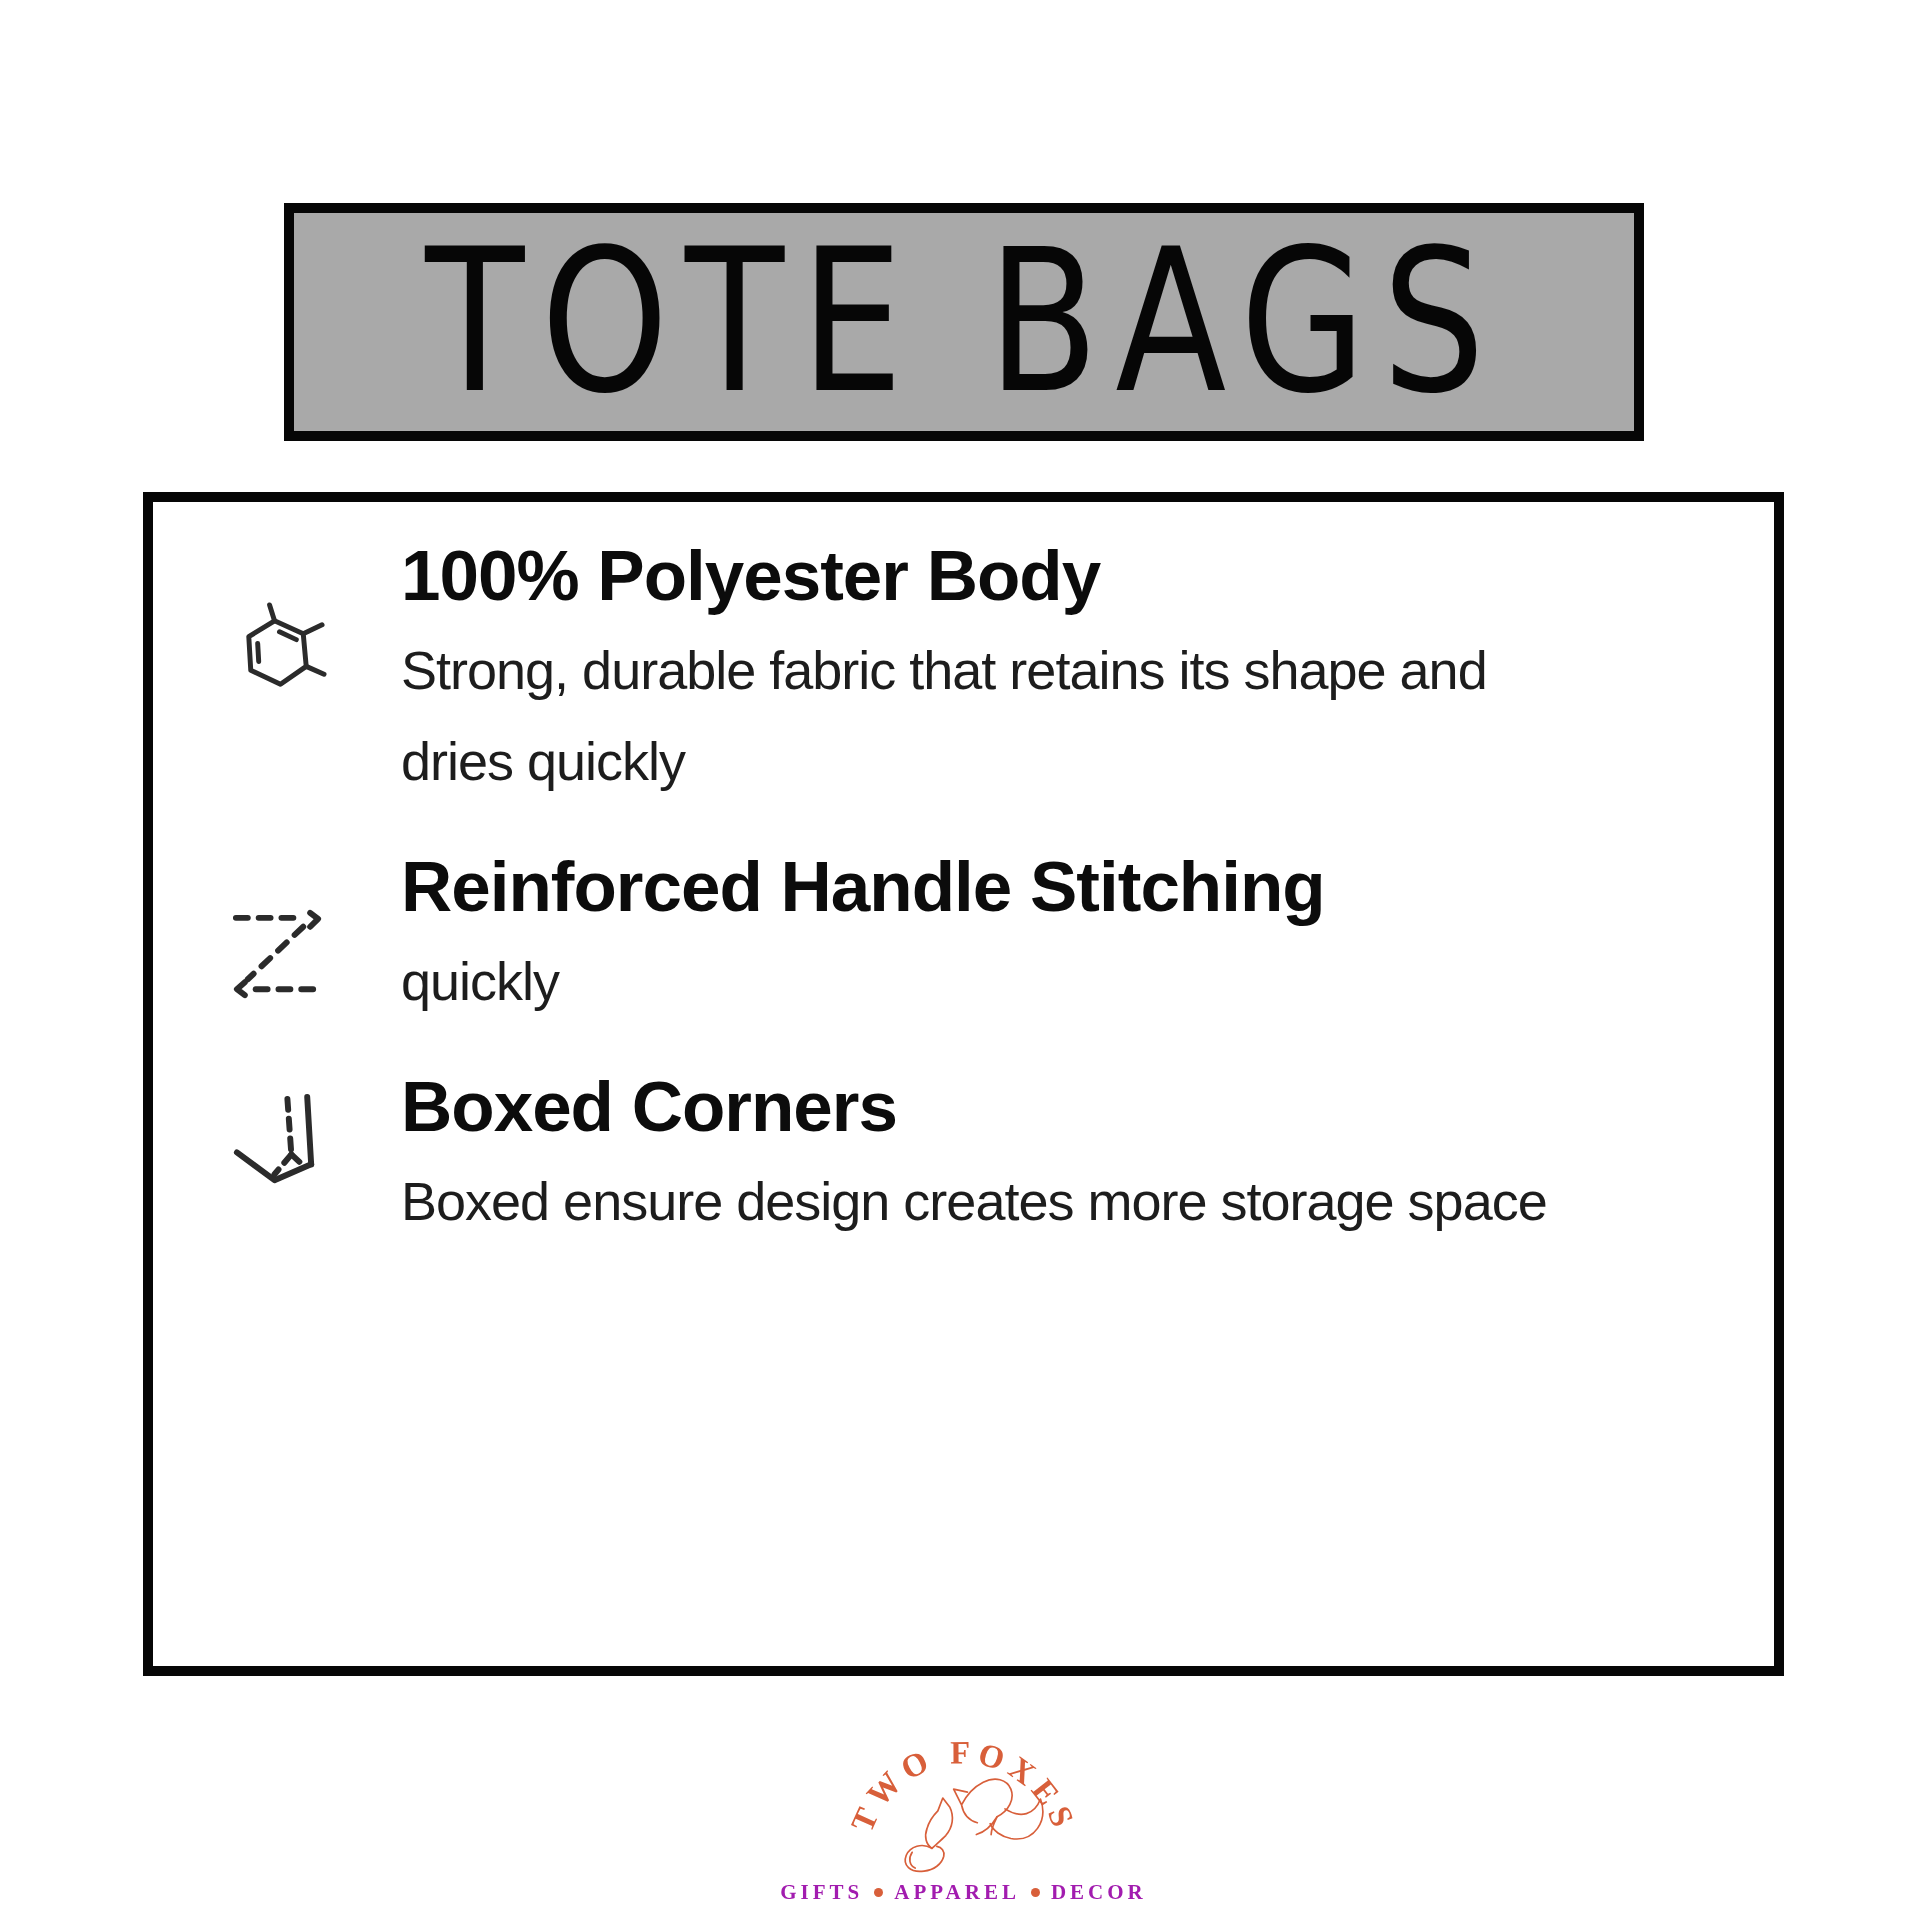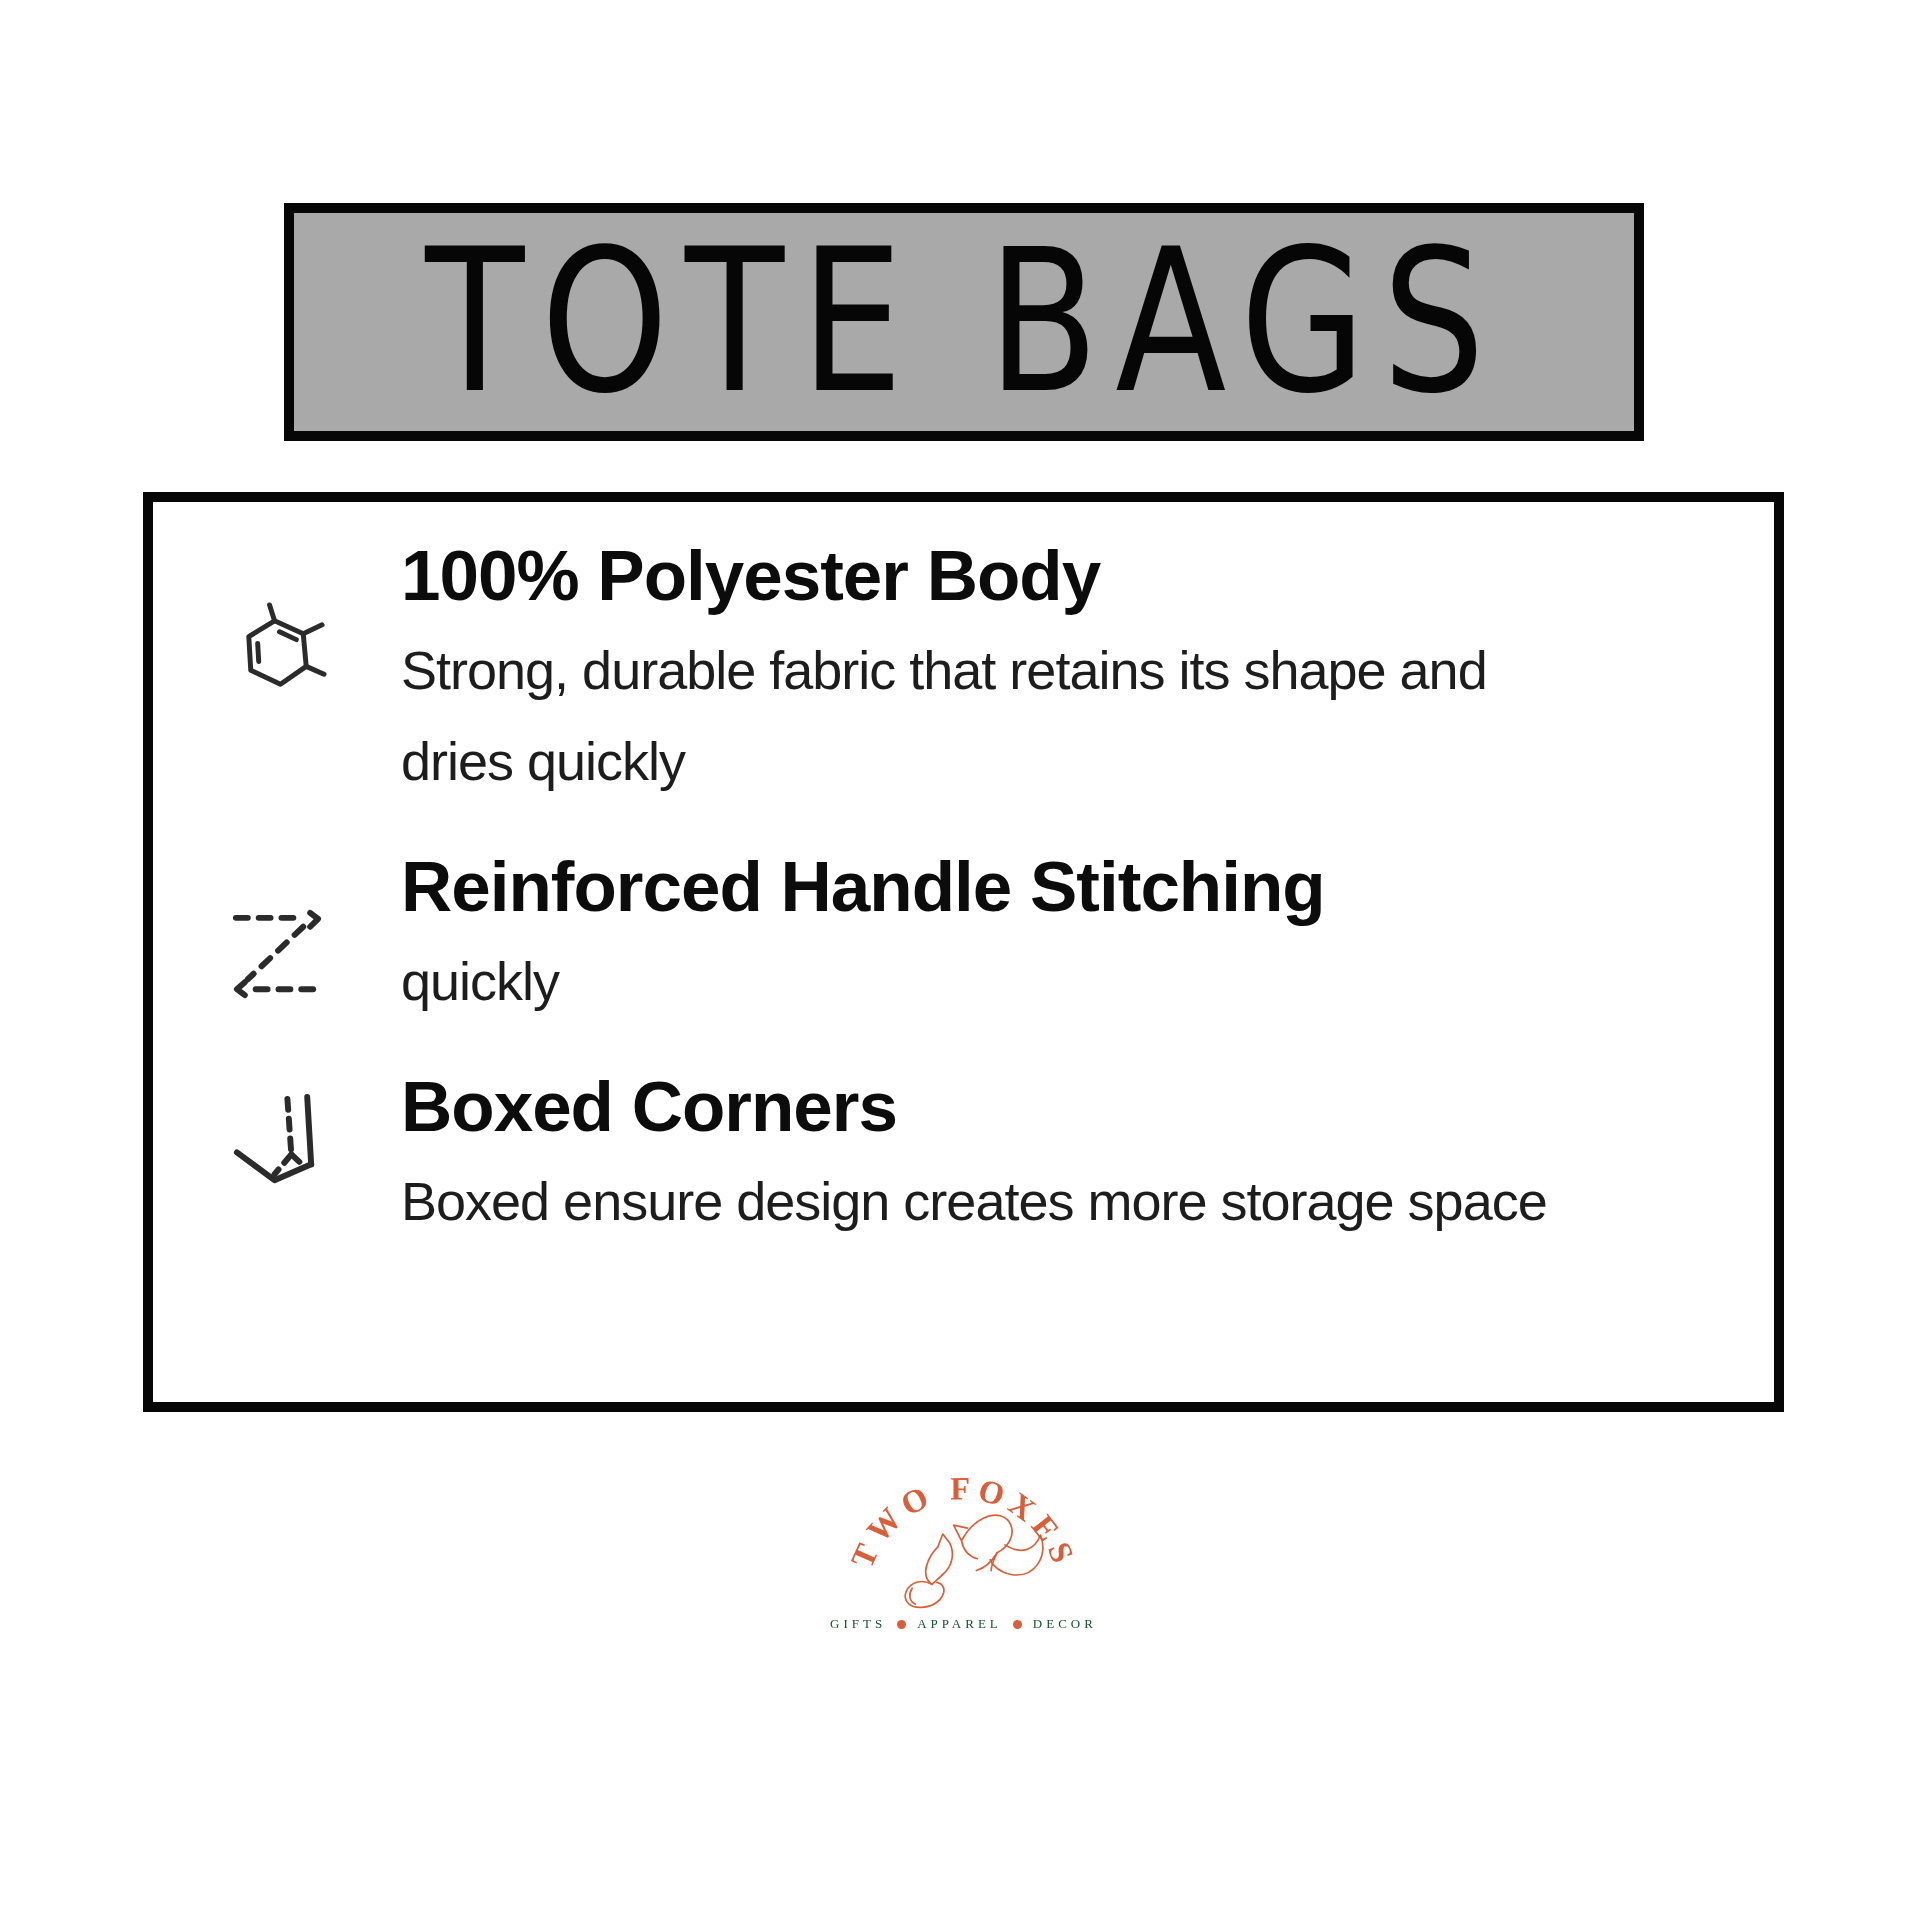--- a/index.html
+++ b/index.html
@@ -24,21 +24,21 @@
     font-size:198px;line-height:1;
     letter-spacing:20px;
     color:#060606;
     white-space:nowrap;
     transform:scale(0.82,1.0);
     transform-origin:center center;
   }
   
   .features-box{
     box-sizing:border-box;
-    width:1641px;height:920px;
+    width:1641px;height:1184px;
     margin:51px auto 0;
     background:#ffffff;
     border:10px solid #060606;
     padding:34px 30px 0 0;
     overflow:hidden;
   }
   .feature{display:flex;margin-bottom:40px;}
   .icon-cell{
     flex:0 0 248px;
     display:flex;justify-content:center;align-items:flex-start;
@@ -74,24 +74,24 @@
     font-size:33px;
     letter-spacing:6px;
     fill:#d85f3a;
   }
   .tagline{
     margin-top:4px;
     display:flex;align-items:center;gap:11px;
   }
   .tagline-word{
     font-family:"Liberation Serif",serif;
-    font-weight:400;
-    font-size:13px;
+    font-weight:700;
+    font-size:21px;
     letter-spacing:4px;
-    color:#14532d;
+    color:#a21caf;
     white-space:nowrap;
   }
   .dot{
     width:9px;height:9px;border-radius:50%;
     background:#d85f3a;flex:0 0 auto;
   }
 </style>
 </head>
 <body>
 

